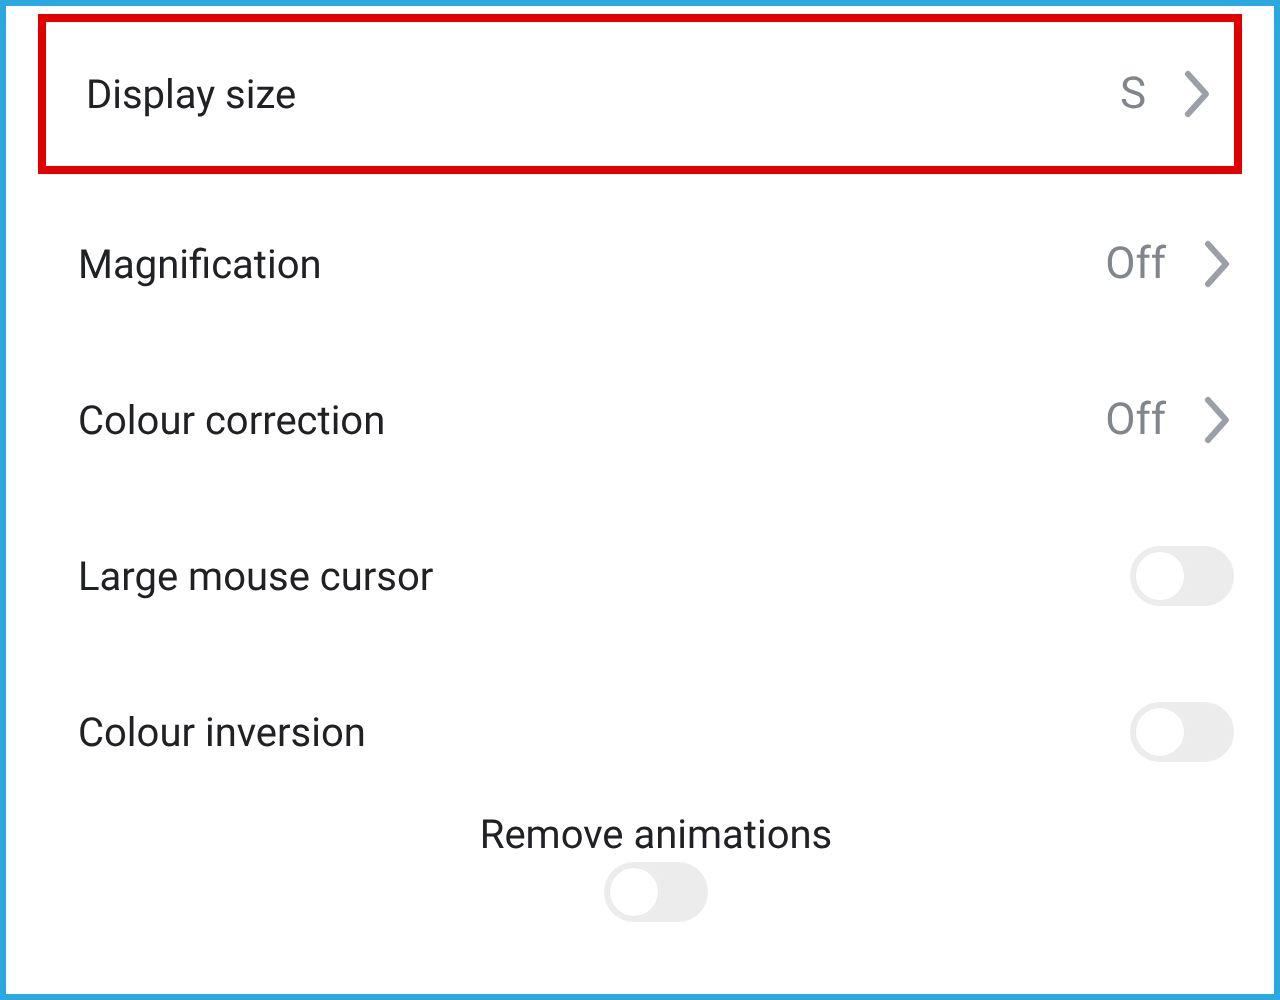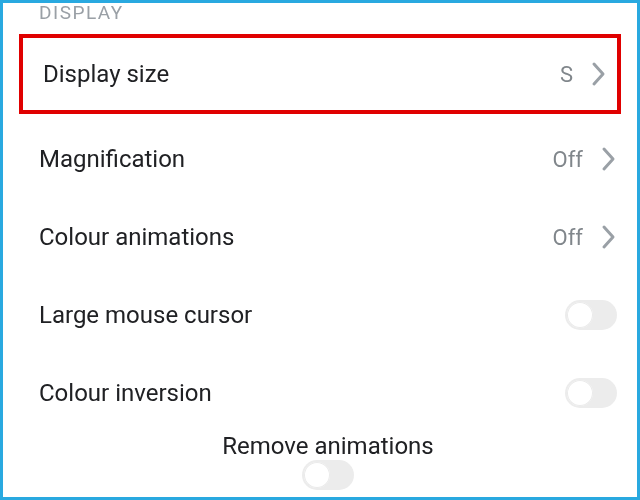--- a/index.html
+++ b/index.html
@@ -25,21 +25,21 @@
   }
   .row {
     display: flex;
     align-items: center;
     justify-content: space-between;
     padding: 0 20px 0 36px;
     height: 78px;
     cursor: pointer;
   }
   .row-label {
-    font-size: 24px;
+    font-size: 20px;
     color: #202124;
   }
   .row-right {
     display: flex;
     align-items: center;
     gap: 18px;
   }
   .row-value {
     font-size: 22px;
     color: #80868b;
@@ -74,21 +74,20 @@
     left: 2px;
     box-shadow: inset 0 0 0 1px #eaeaea;
   }
   .row.last { height: 56px; flex-direction: column; }
 </style>
 </head>
 <body>
 
 <div class="frame">
 
-  <div class="section-header">DISPLAY</div>
 
   <div class="highlight-box">
     <div class="row">
       <span class="row-label">Display size</span>
       <span class="row-right">
         <span class="row-value">S</span>
         <span class="chevron">
           <svg width="16" height="26" viewBox="0 0 16 26">
               <path d="M3 3 L12 13 L3 23" stroke="#9aa0a6" stroke-width="3" fill="none" stroke-linecap="round" stroke-linejoin="round"></path>
             </svg>
@@ -103,21 +102,21 @@
       <span class="row-value">Off</span>
       <span class="chevron">
         <svg width="16" height="26" viewBox="0 0 16 26">
             <path d="M3 3 L12 13 L3 23" stroke="#9aa0a6" stroke-width="3" fill="none" stroke-linecap="round" stroke-linejoin="round"></path>
           </svg>
       </span>
     </span>
   </div>
 
   <div class="row">
-    <span class="row-label">Colour animations</span>
+    <span class="row-label">Colour correction</span>
     <span class="row-right">
       <span class="row-value">Off</span>
       <span class="chevron">
         <svg width="16" height="26" viewBox="0 0 16 26">
             <path d="M3 3 L12 13 L3 23" stroke="#9aa0a6" stroke-width="3" fill="none" stroke-linecap="round" stroke-linejoin="round"></path>
           </svg>
       </span>
     </span>
   </div>
 

